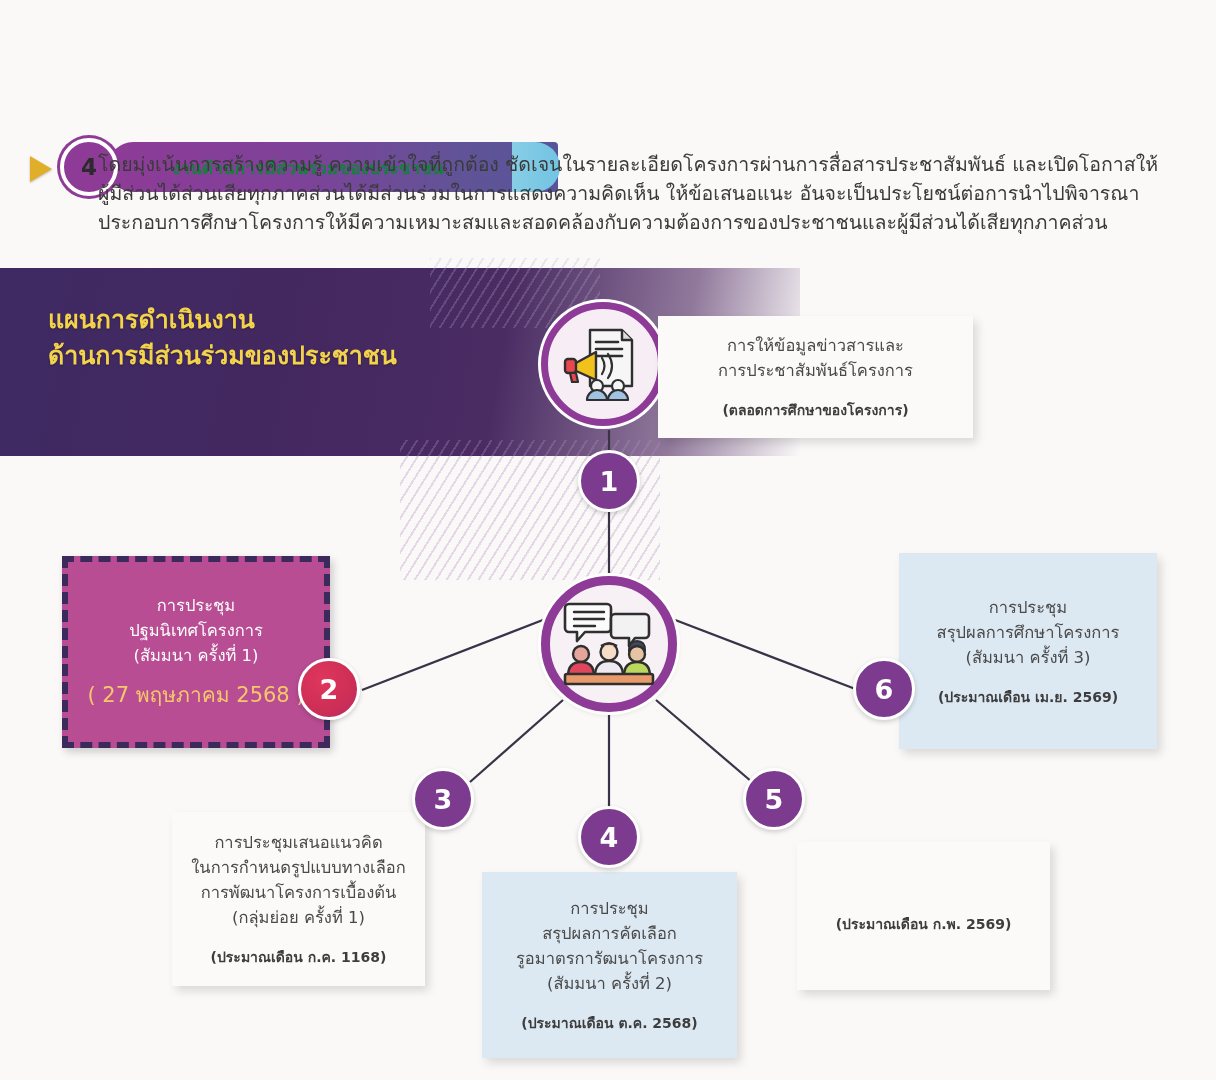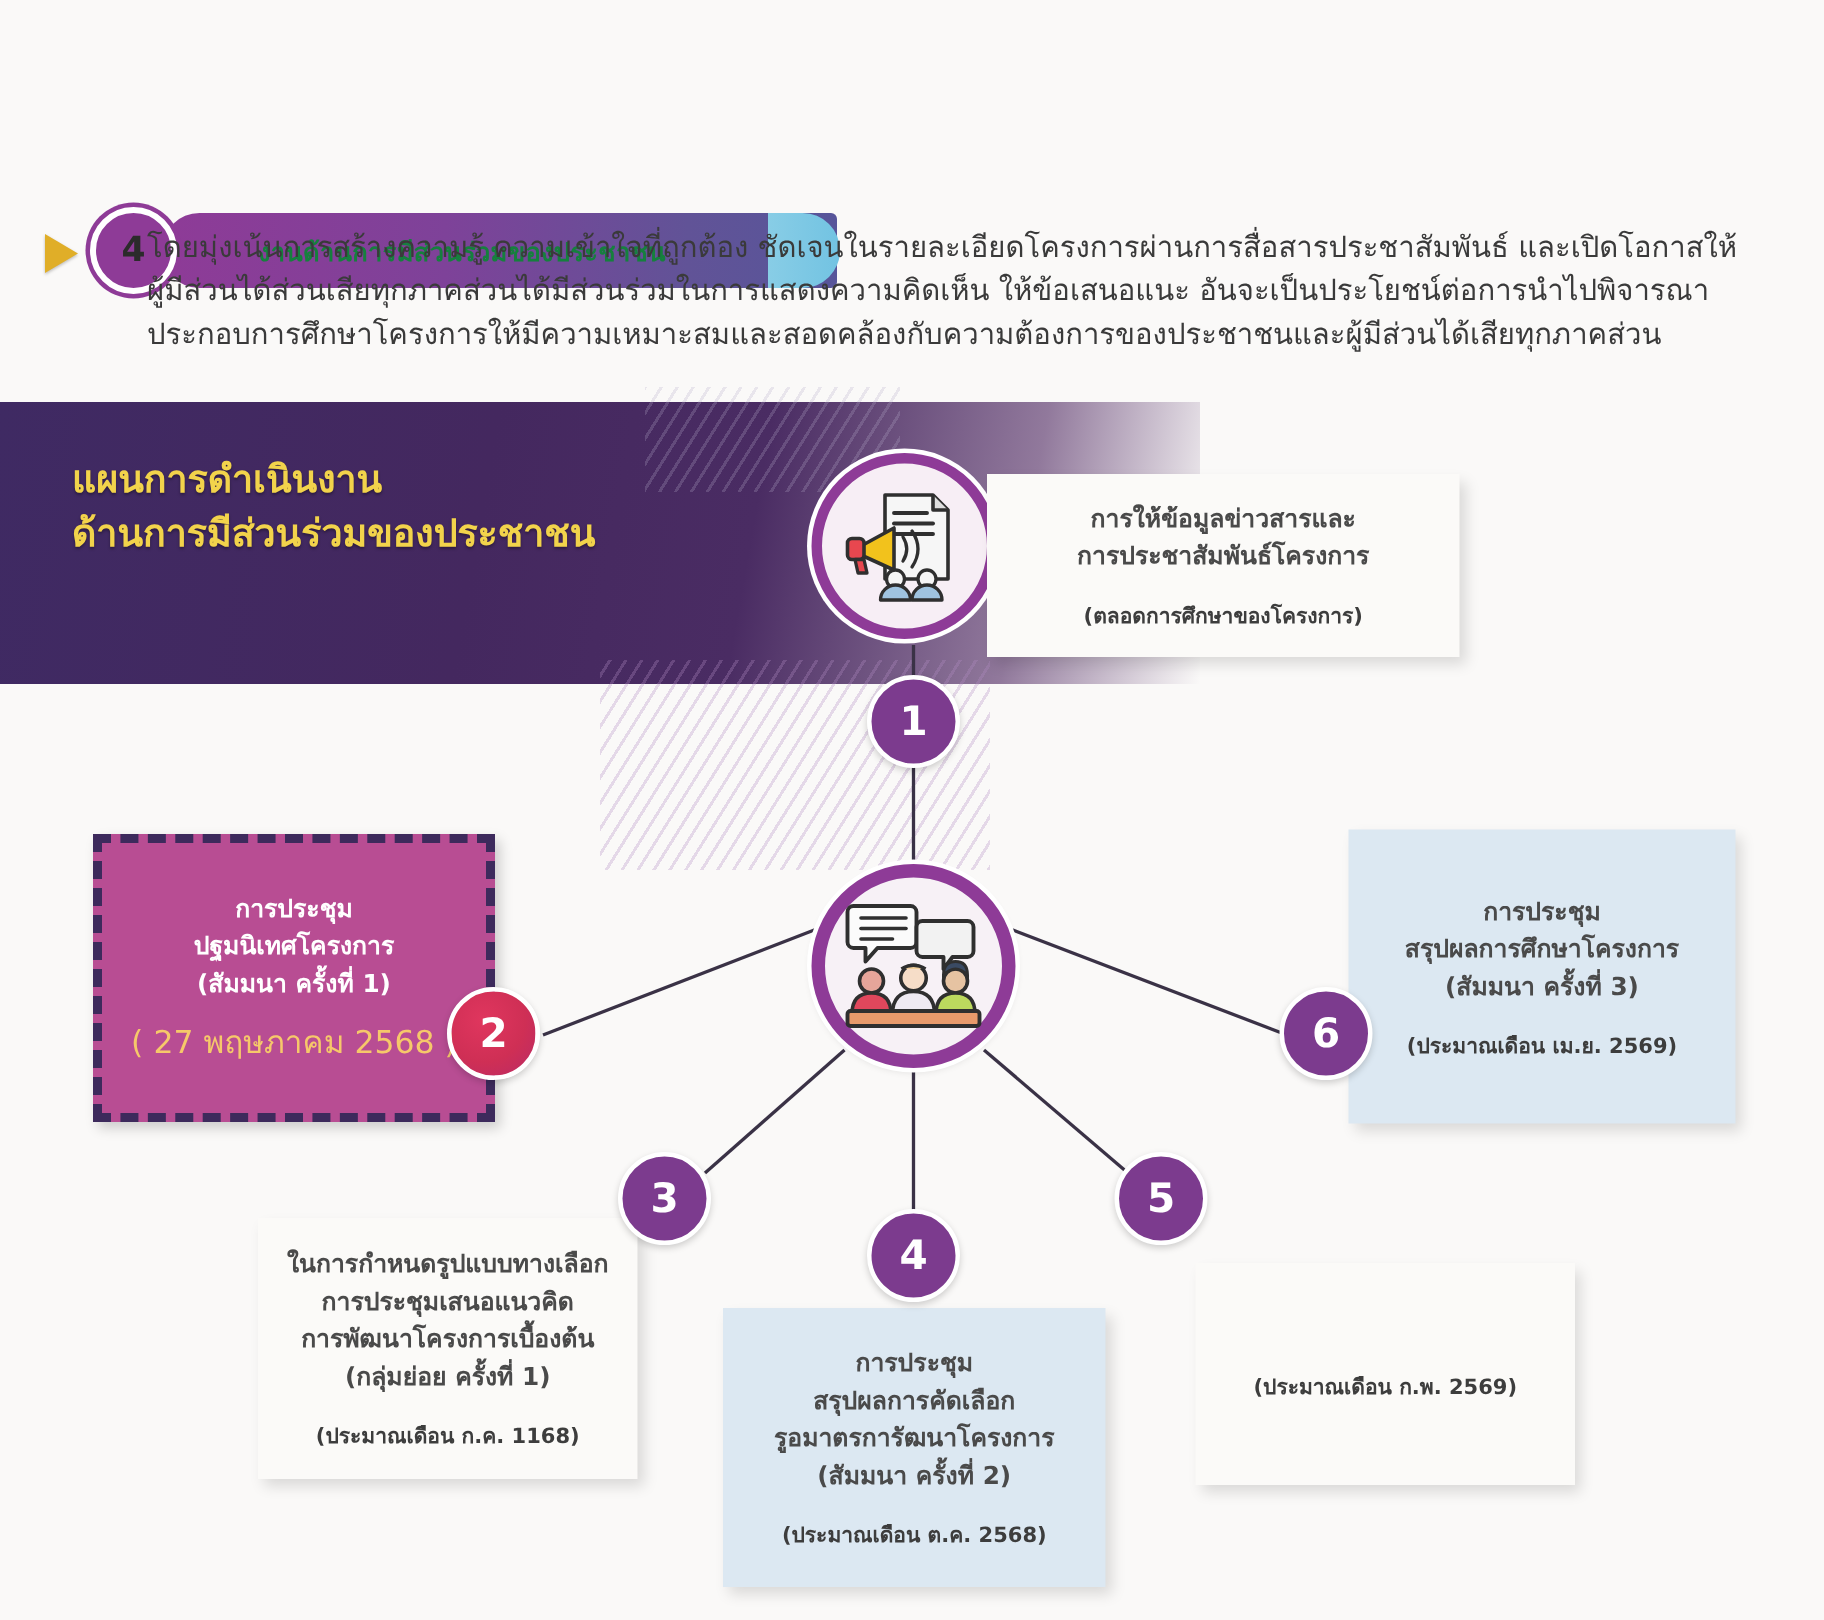--- a/index.html
+++ b/index.html
@@ -110,21 +110,21 @@
   }
   .badge.active { background: radial-gradient(circle at 38% 34%, #e0365e 0%, #cf2f55 55%, #b92a66 100%); }
 
   
   .card {
     position: absolute; z-index: 4;
     display: flex; flex-direction: column; align-items: center; justify-content: center;
     text-align: center; color: #4a4a4a;
     box-shadow: 4px 5px 9px rgba(0,0,0,.13);
   }
-  .card .t { font-size: 16.5px; line-height: 25px; font-weight: 700; }
+  .card .t { font-size: 16.5px; line-height: 25px; font-weight: 400; }
   .card .sub { font-size: 14px; font-weight: 700; margin-top: 16px; color: #3d3d3d; }
   .card-white { background: #fbfaf8; }
   .card-blue  { background: #dce8f2; }
   .card-pink {
     background: #b84d93; color: #ffffff;
     border: 6px dashed #3d2a5c;
     box-shadow: 3px 4px 8px rgba(0,0,0,.18);
   }
   .card-pink .t { color: #ffffff; }
   .card-pink .date { color: #f6c86a; font-size: 21px; font-weight: 400; margin-top: 10px; }
@@ -242,22 +242,22 @@
       <span class="ln">(สัมมนา ครั้งที่ 1)</span>
     </div>
     <div class="date">( 27 พฤษภาคม 2568 )</div>
   </div>
   <div class="badge active" style="left:298px; top:658px;">
     <span>2</span>
   </div>
 
   <div class="card card-white" style="left:172px; top:812px; width:253px; height:174px;">
     <div class="t">
+      <span class="ln">การประชุมเสนอแนวคิด</span>
       <span class="ln">ในการกำหนดรูปแบบทางเลือก</span>
-      <span class="ln">การประชุมเสนอแนวคิด</span>
       <span class="ln">การพัฒนาโครงการเบื้องต้น</span>
       <span class="ln">(กลุ่มย่อย ครั้งที่ 1)</span>
     </div>
     <div class="sub">(ประมาณเดือน ก.ค. 1168)</div>
   </div>
   <div class="badge" style="left:412px; top:768px;">
     <span>3</span>
   </div>
 
   <div class="card card-blue" style="left:482px; top:872px; width:255px; height:186px;">

